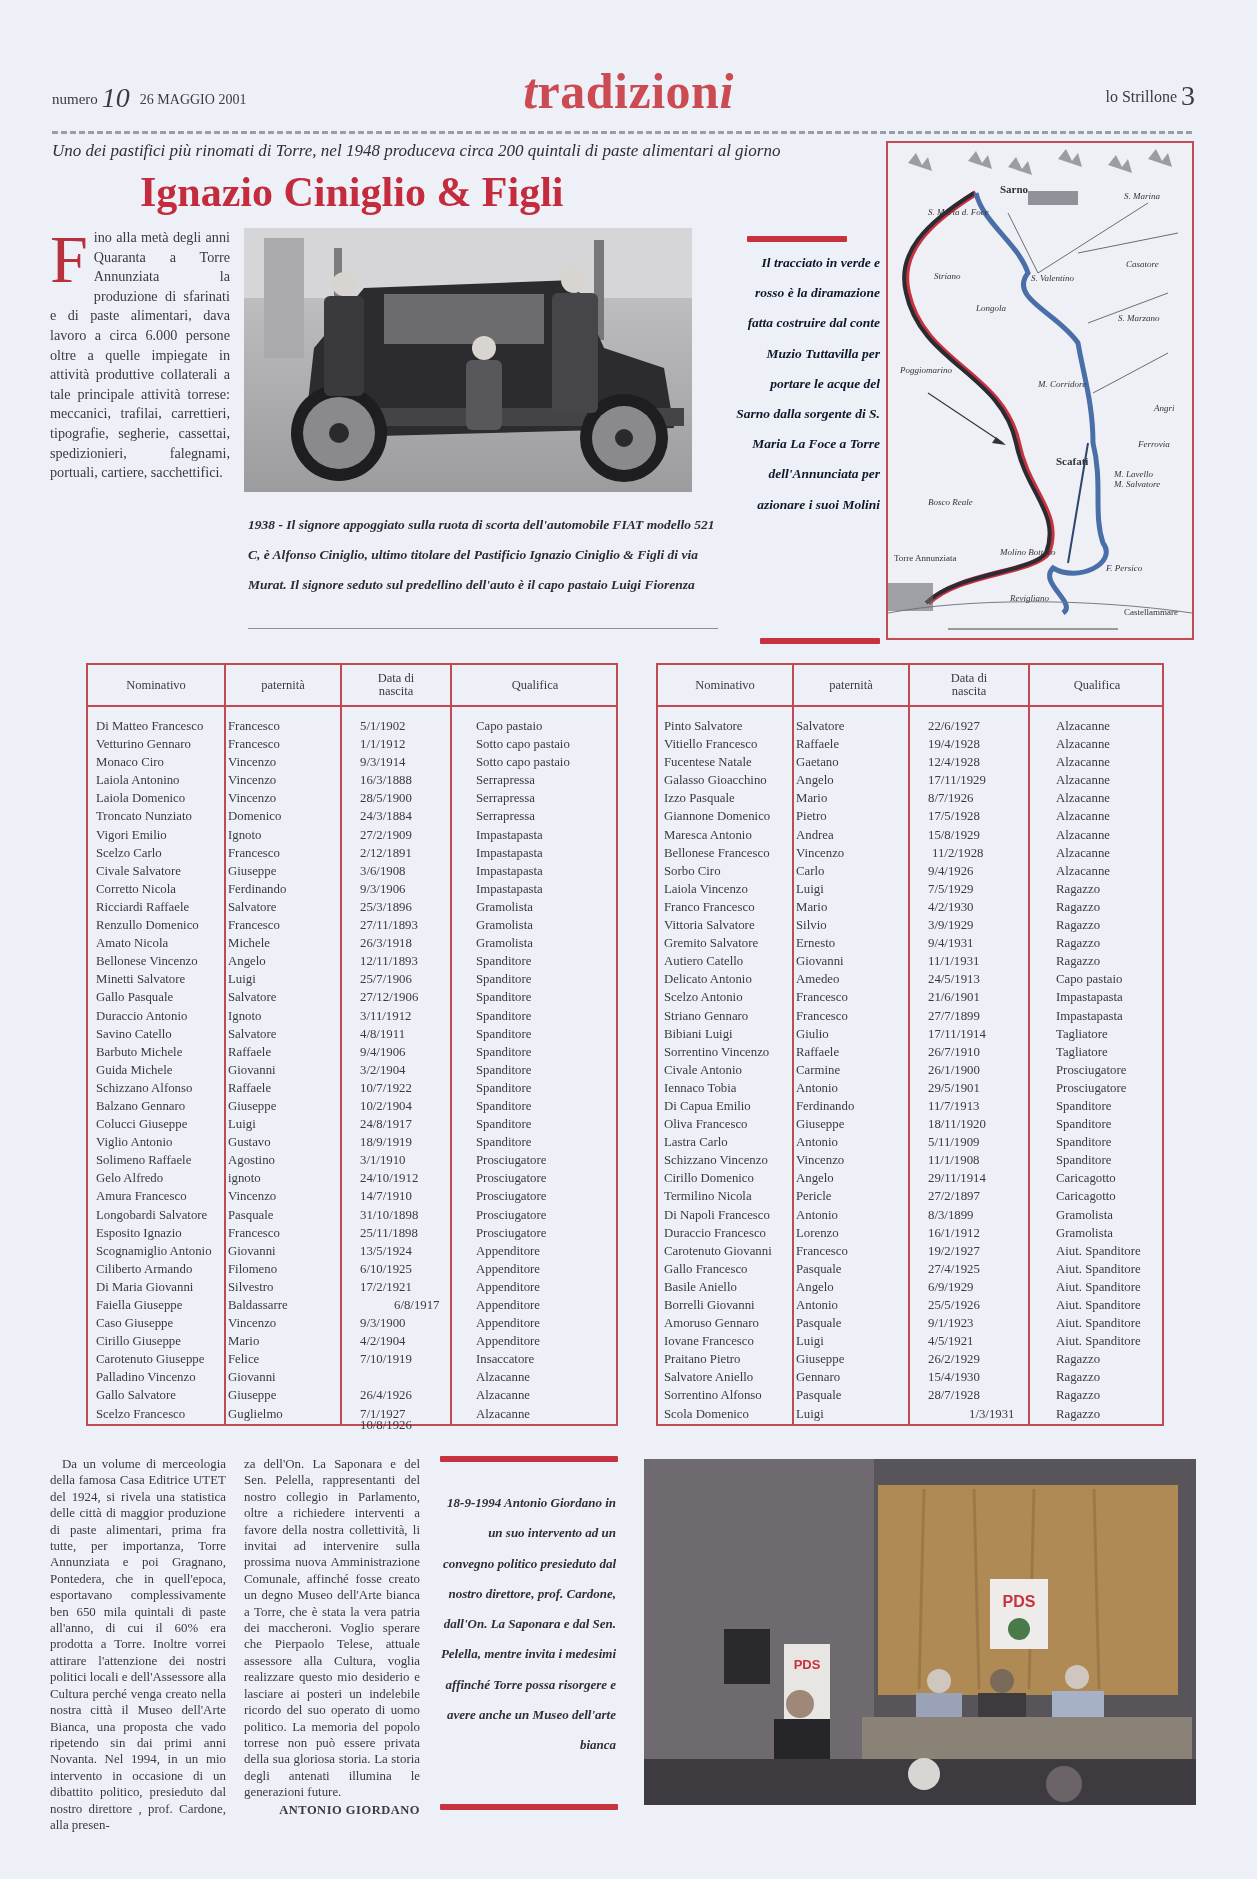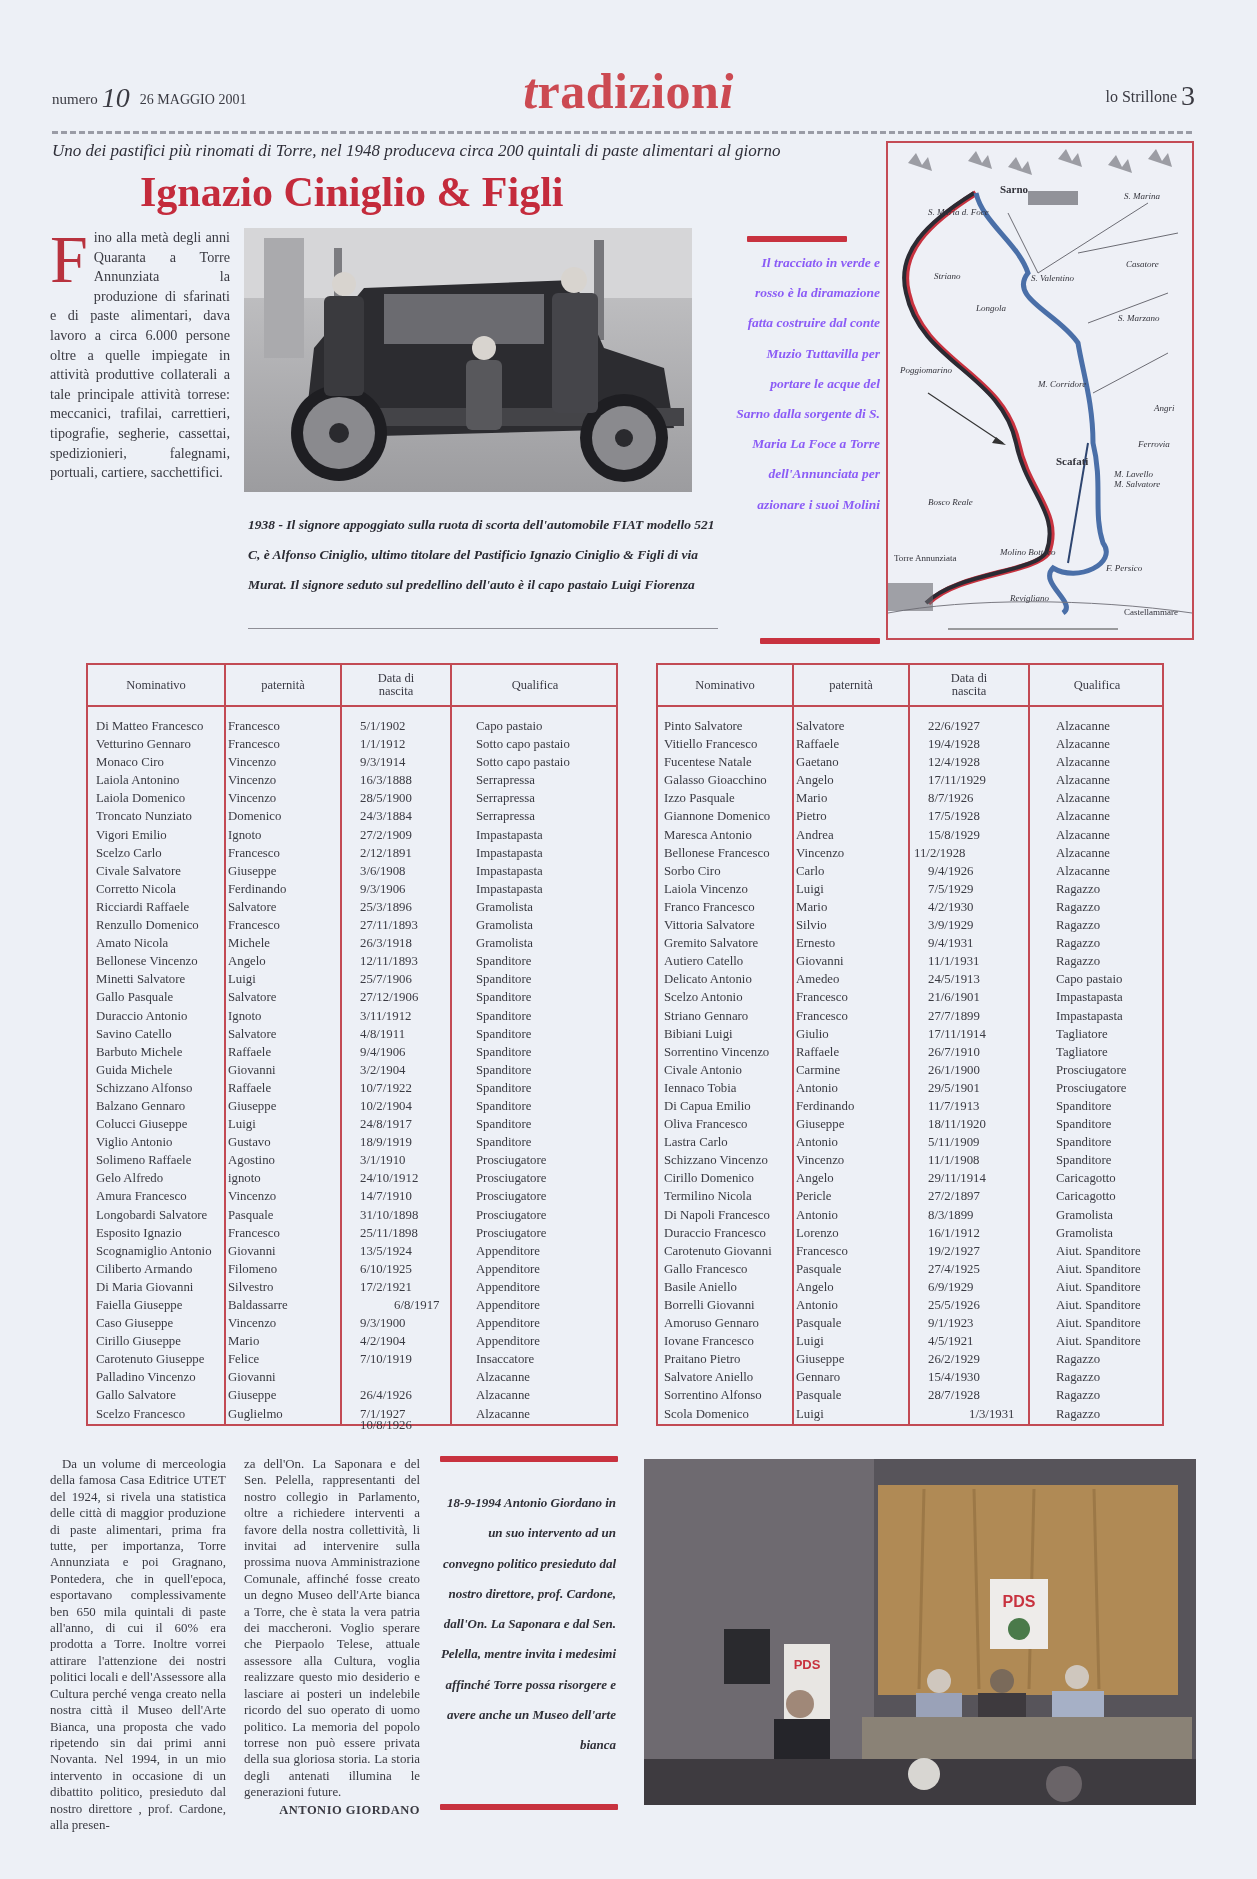--- a/index.html
+++ b/index.html
@@ -30,21 +30,21 @@
   .dropcap { float: left; font-size: 68px; line-height: 58px; color: #b8323e; margin: 2px 6px 0 0; font-family: "Liberation Serif", serif; }
 
   
   .photo1 { left: 244px; top: 228px; width: 448px; height: 264px; overflow: hidden; background: #bdbdc0; }
   .photo1 svg { display: block; }
   .caption1 { left: 248px; top: 510px; width: 470px; font-size: 13.5px; font-style: italic; font-weight: bold; color: #2c2c34; line-height: 30px; }
   .caption1-rule { left: 248px; top: 628px; width: 470px; border-top: 1px solid #8e8e96; }
 
   
   .red-bar { height: 6px; background: #c8323f; border-radius: 1px; }
-  .mapnote { left: 735px; top: 248px; width: 145px; font-size: 13.5px; font-style: italic; font-weight: bold; color: #8b5cf6; text-align: right; line-height: 30.2px; }
+  .mapnote { left: 735px; top: 248px; width: 145px; font-size: 13.5px; font-style: italic; font-weight: bold; color: #0f172a; text-align: right; line-height: 30.2px; }
   .map { left: 886px; top: 141px; width: 308px; height: 499px; border: 2px solid #c44b55; background: #eef0f6; overflow: hidden; box-sizing: border-box; }
   .map svg { display: block; }
 
   
   .tbl { position: absolute; border: 2px solid #c24a54; background: transparent; box-sizing: border-box; }
   .tbl .col { position: absolute; top: 0; bottom: 0; border-left: 2px solid #c24a54; }
   .tbl .hrow { position: absolute; left: 0; right: 0; top: 0; height: 40px; border-bottom: 2px solid #c24a54; }
   .tbl .th { position: absolute; top: 0; height: 40px; display: flex; align-items: center; justify-content: center; text-align: center; font-size: 12.5px; line-height: 13px; color: #3a3a44; }
   .tbl .rows { position: absolute; left: 0; right: 0; top: 52px; }
   .tbl .tr { position: relative; height: 18.1px; font-size: 12.8px; line-height: 18px; white-space: nowrap; }
@@ -472,21 +472,21 @@
       </div>
       <div class="tr">
         <div class="td" style="left: 6px;">Maresca Antonio</div>
         <div class="td" style="left: 138px;">Andrea</div>
         <div class="td" style="left: 270px;">15/8/1929</div>
         <div class="td" style="left: 398px;">Alzacanne</div>
       </div>
       <div class="tr">
         <div class="td" style="left: 6px;">Bellonese Francesco</div>
         <div class="td" style="left: 138px;">Vincenzo</div>
-        <div class="td" style="left: 256px;">11/2/1928</div>
+        <div class="td" style="left: 274px;">11/2/1928</div>
         <div class="td" style="left: 398px;">Alzacanne</div>
       </div>
       <div class="tr">
         <div class="td" style="left: 6px;">Sorbo Ciro</div>
         <div class="td" style="left: 138px;">Carlo</div>
         <div class="td" style="left: 270px;">9/4/1926</div>
         <div class="td" style="left: 398px;">Alzacanne</div>
       </div>
       <div class="tr">
         <div class="td" style="left: 6px;">Laiola Vincenzo</div>

